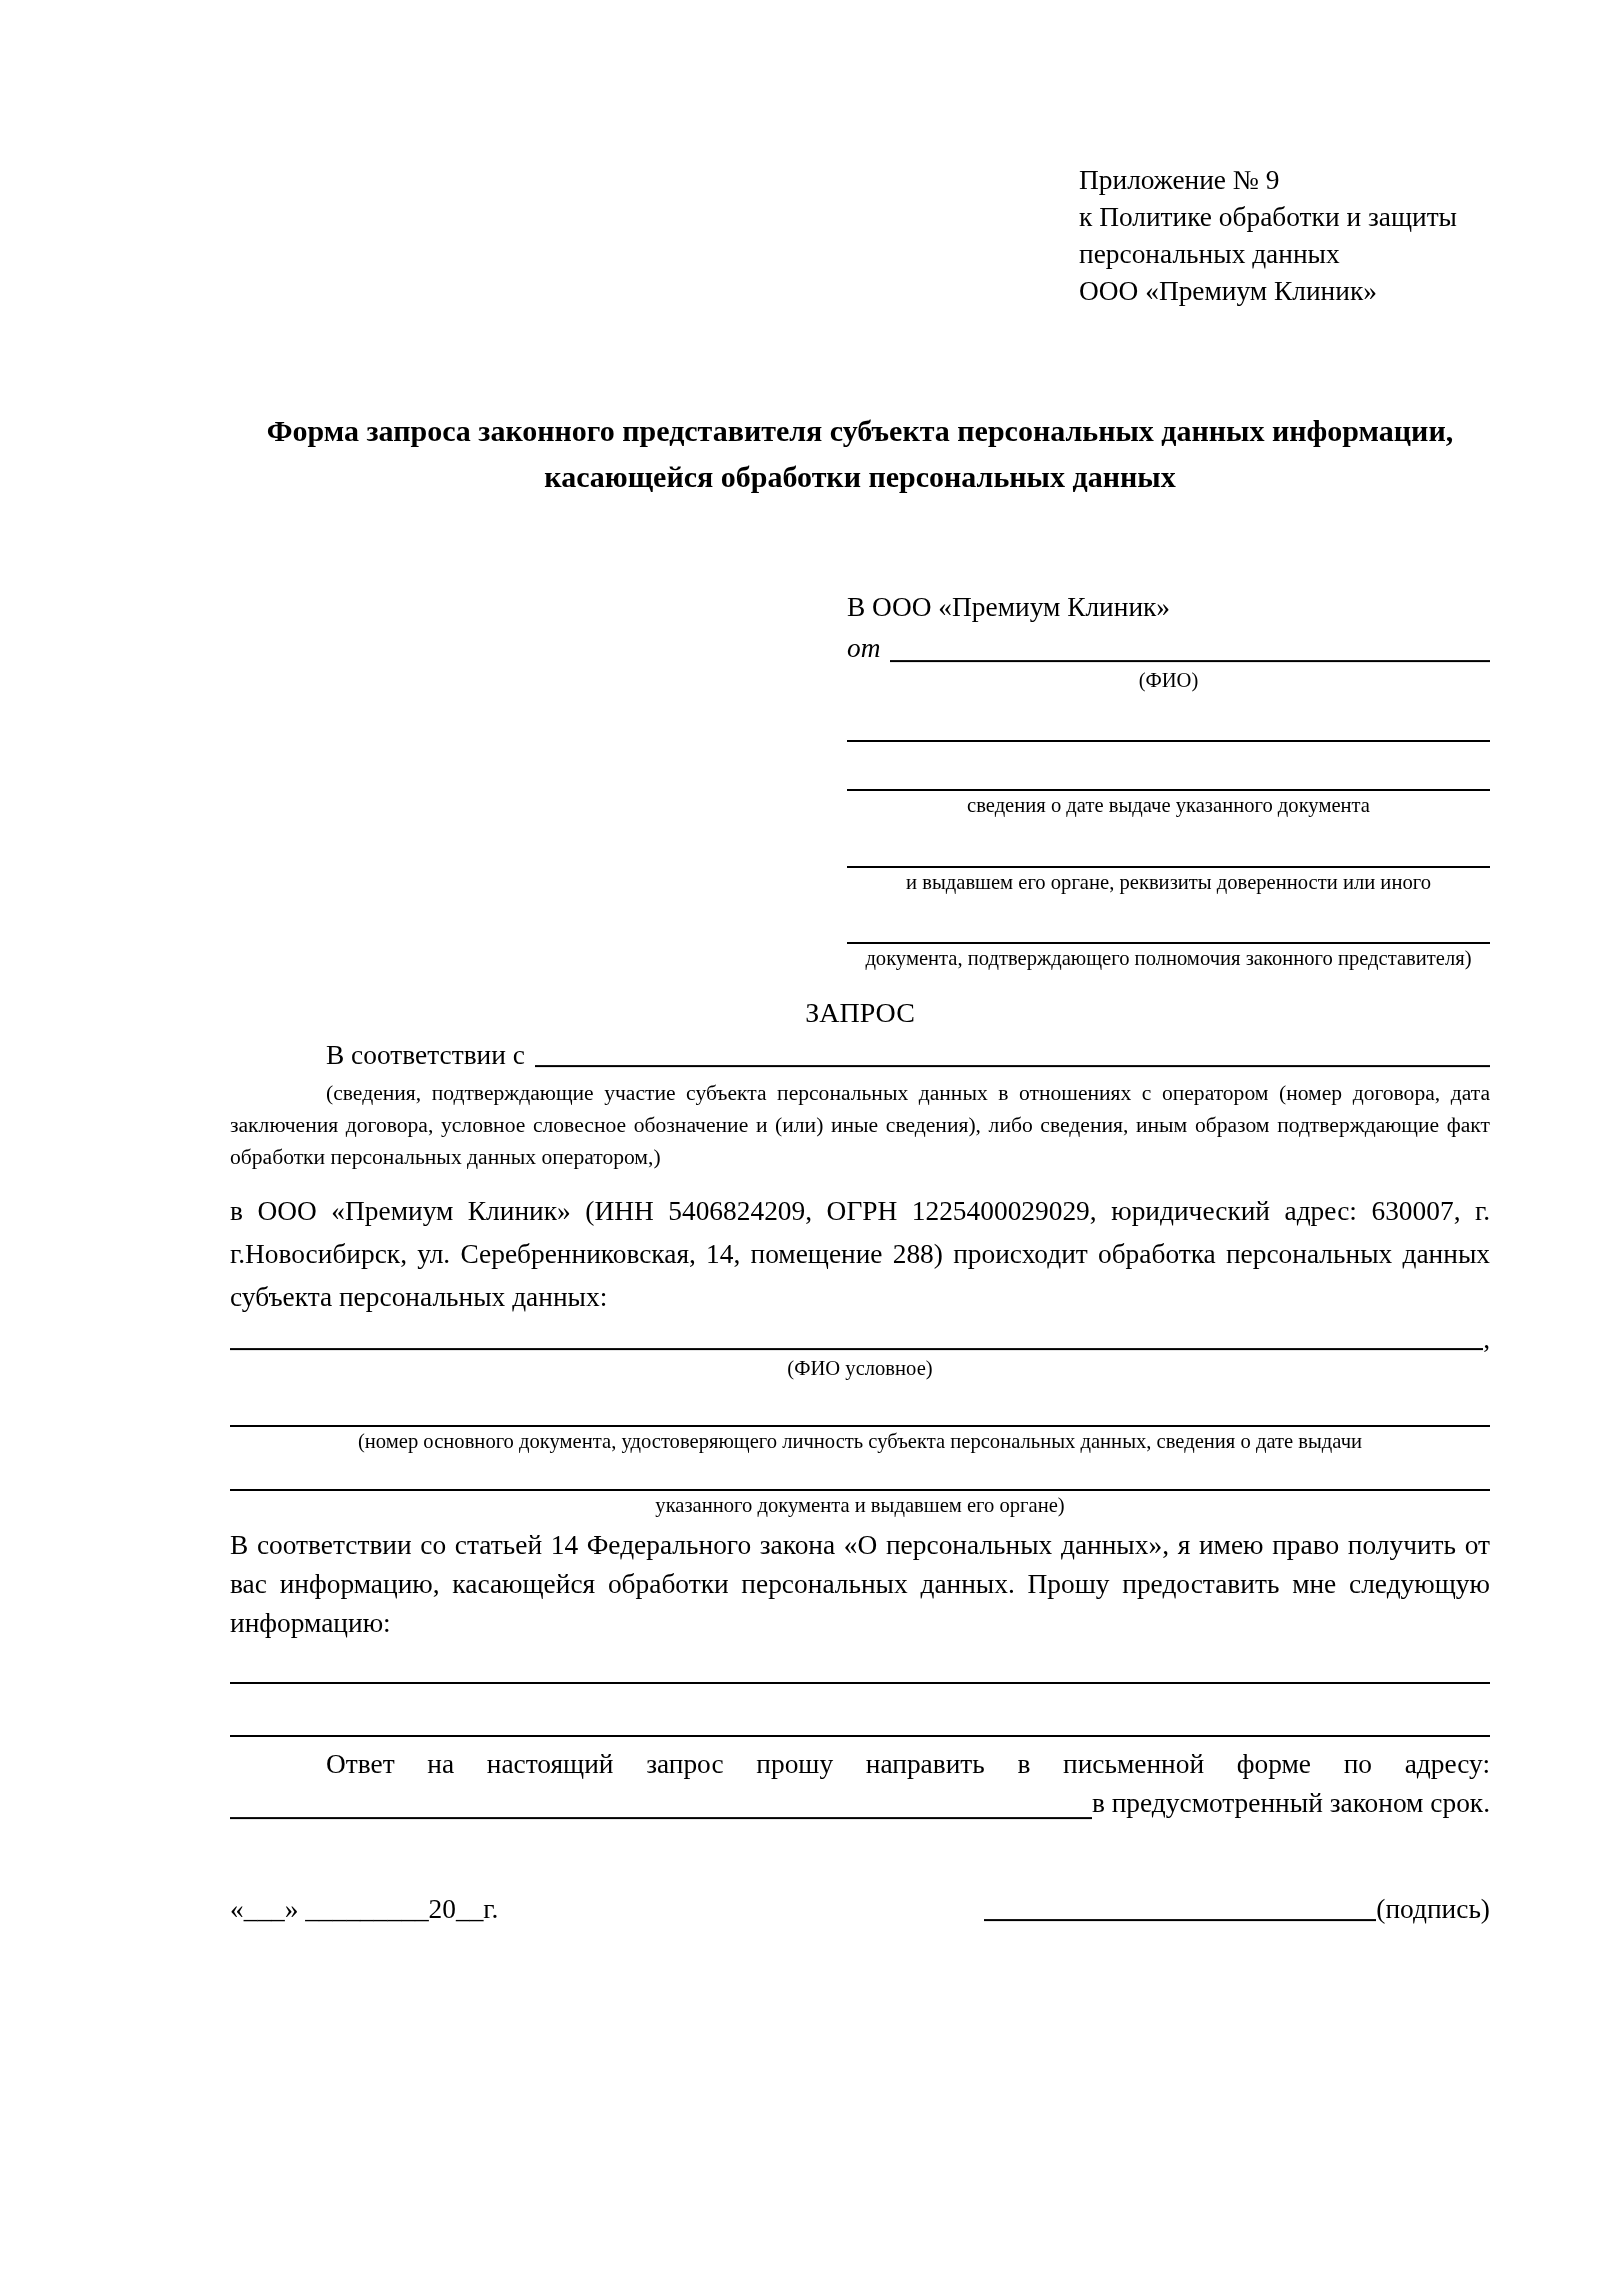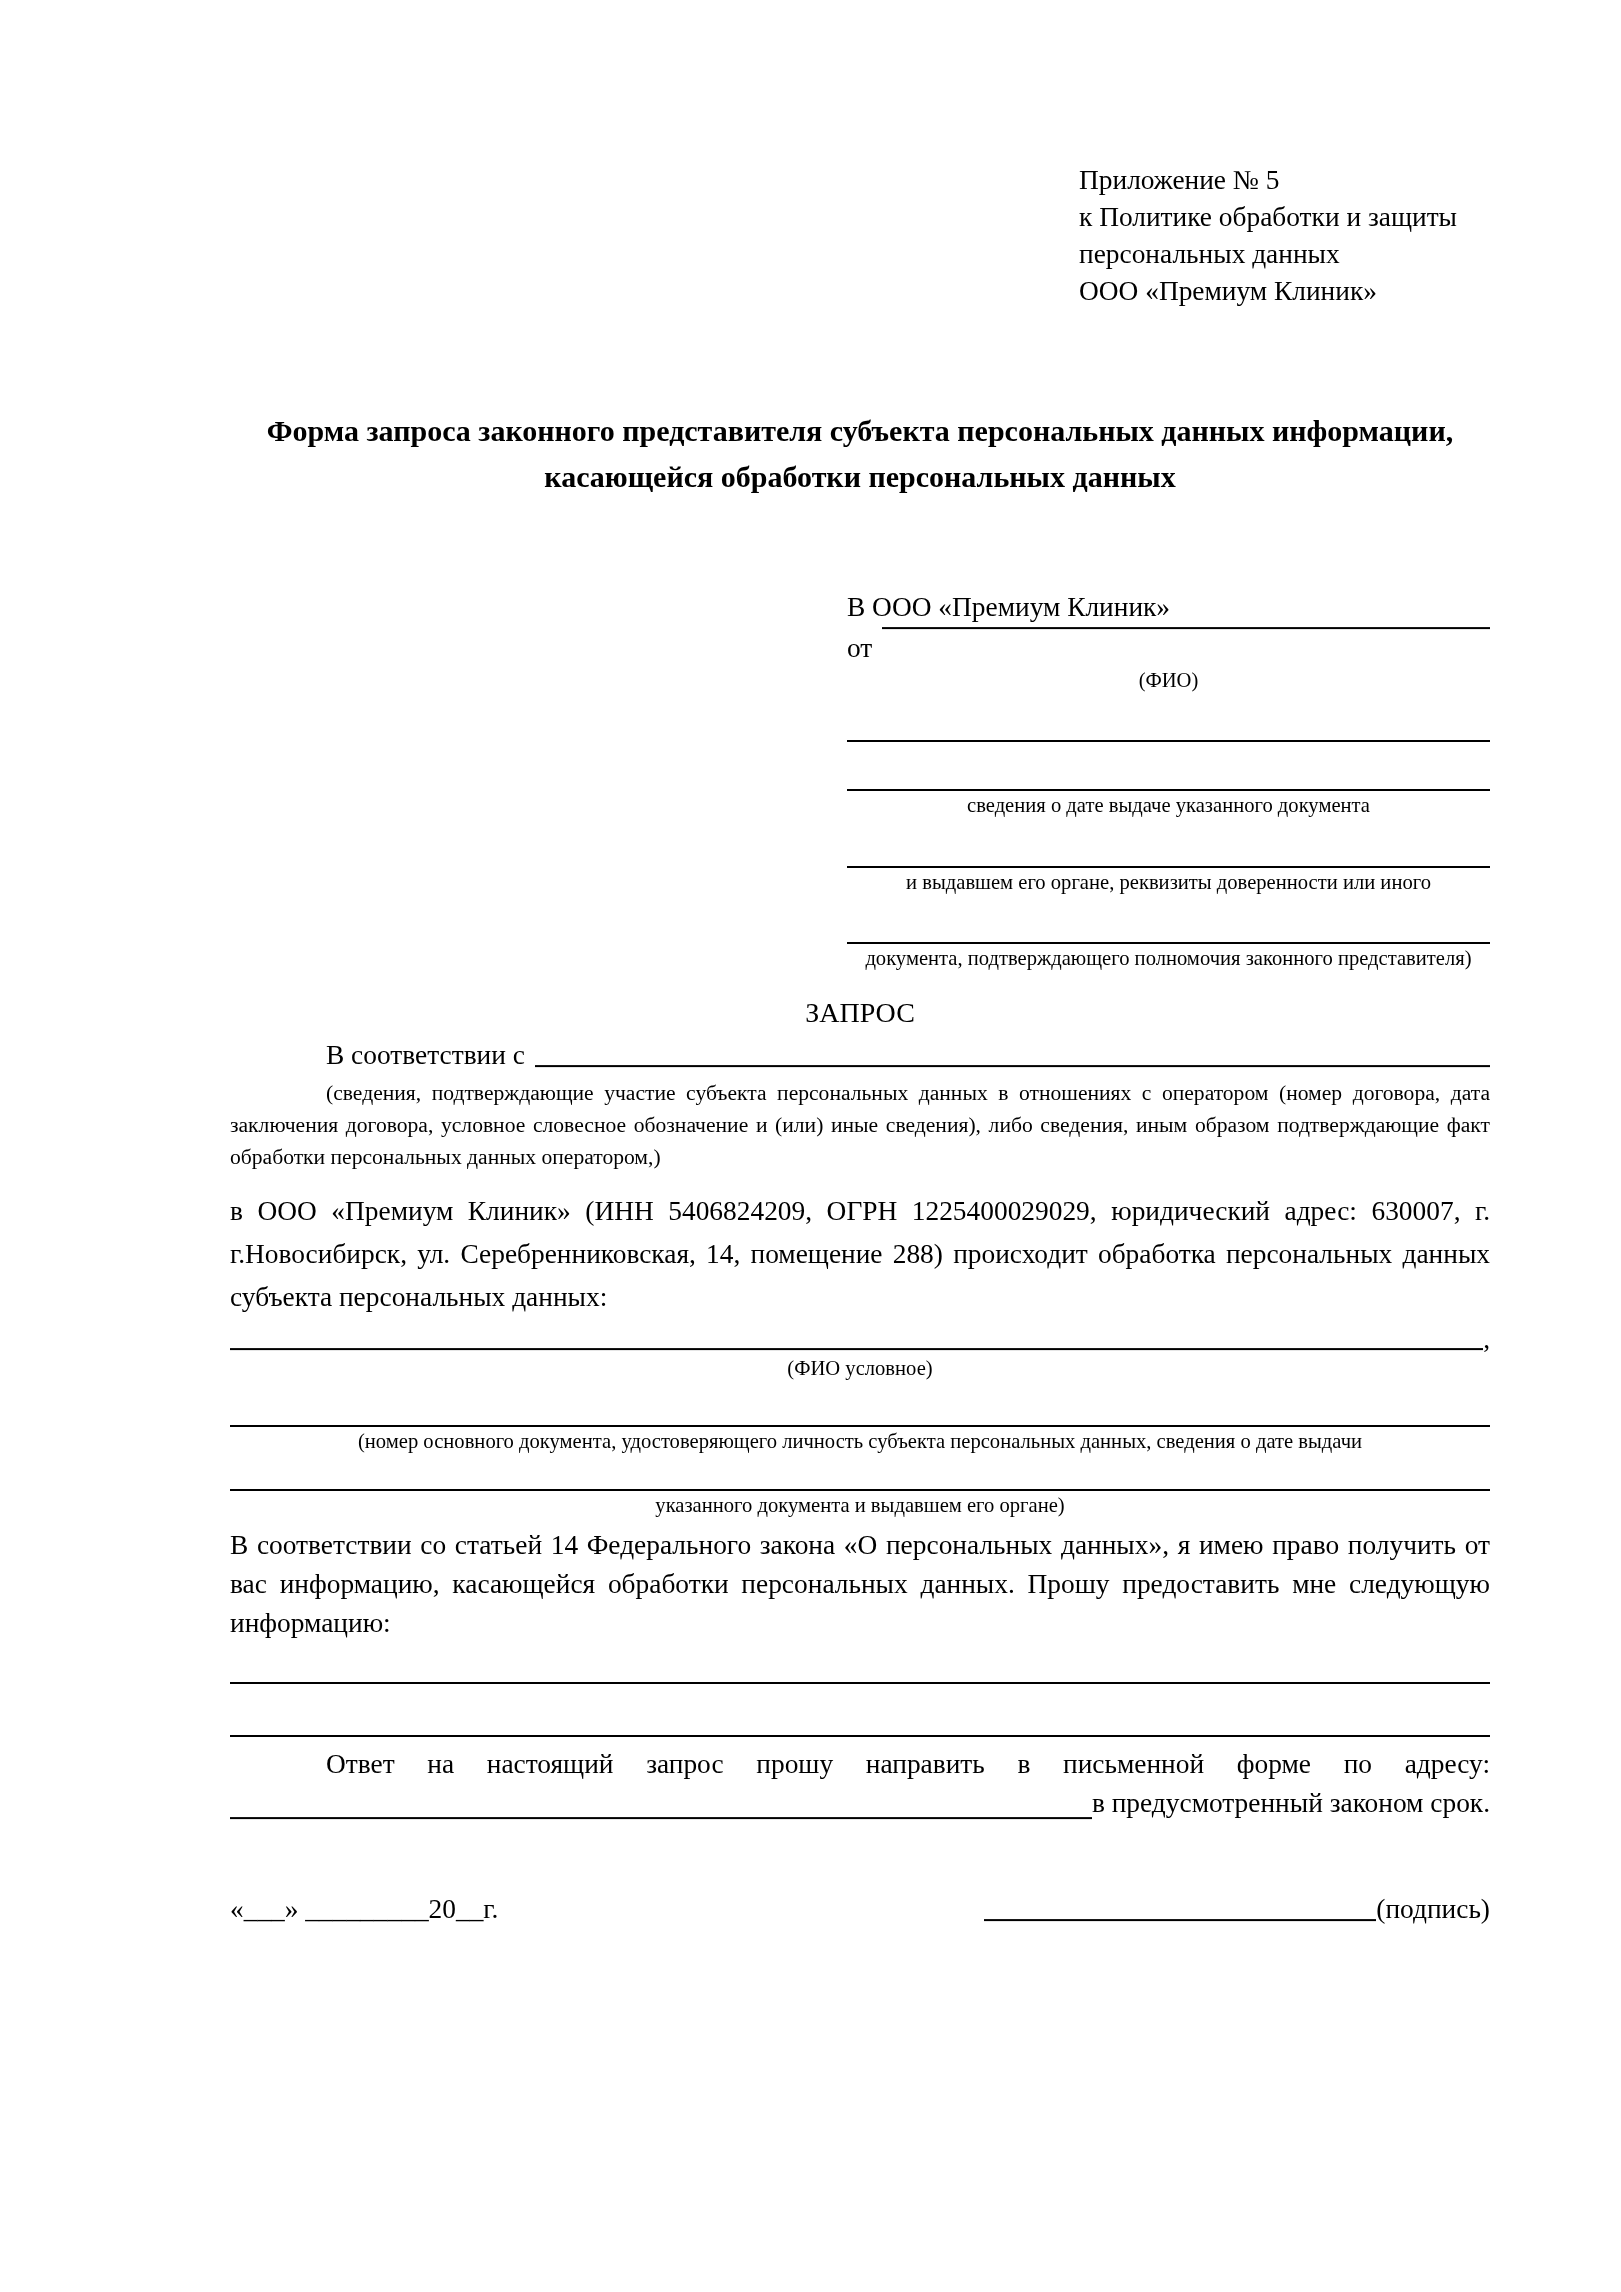--- a/index.html
+++ b/index.html
@@ -26,21 +26,21 @@
     font-weight: 700;
     text-align: center;
     line-height: 46px;
   }
   .addr {
     margin-left: 617px;
     margin-top: 90px;
     font-size: 27.4px;
     line-height: 35px;
   }
-  .from-row { display: flex; align-items: flex-start; margin-top: 5.9px; }
+  .from-row { display: flex; align-items: flex-end; margin-top: 5.9px; font-style: italic; }
   .from-label { margin-right: 9.8px; white-space: nowrap; }
   .wline { flex: 1; border-bottom: 2.9px solid #000; transform: translateY(-3.9px); }
   .cap {
     text-align: center;
     font-size: 20.6px;
     line-height: 25.5px;
     margin-top: 2px;
   }
   .fill { height: 0; border-bottom: 2.9px solid #000; }
   .addr .fill { margin-top: 47px; }
@@ -93,21 +93,21 @@
   .sig-group { display: flex; align-items: flex-end; }
   .sig-line { width: 392px; border-bottom: 2.9px solid #000; transform: translateY(-3.9px); }
   .sig-caption { white-space: nowrap; }
 </style>
 </head>
 <body>
 
 <div class="page">
 
   <div class="appendix">
-    <div>Приложение № 5</div>
+    <div>Приложение № 9</div>
     <div>к Политике обработки и защиты</div>
     <div>персональных данных</div>
     <div>ООО «Премиум Клиник»</div>
   </div>
 
   <h1 class="title">Форма запроса законного представителя субъекта персональных данных информации, касающейся обработки персональных данных</h1>
 
   <div class="addr">
     <div>В ООО «Премиум Клиник»</div>
     <div class="from-row">

